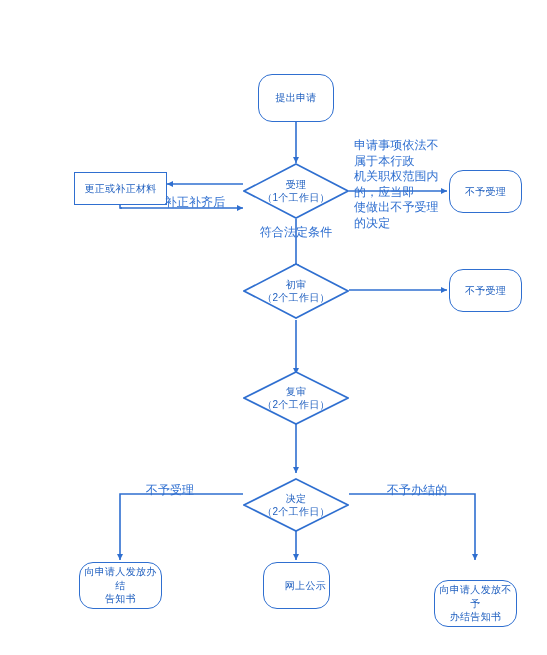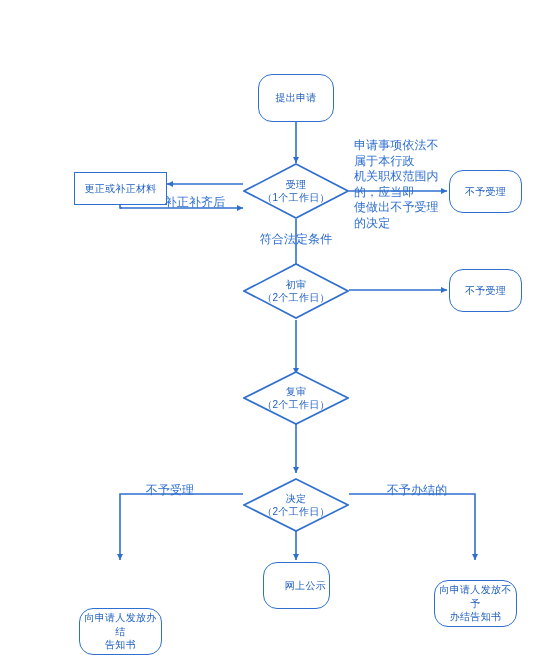--- a/index.html
+++ b/index.html
@@ -156,40 +156,40 @@
   </div>
 
   <div class="node diamond" style="left:243px; top:478px; width:106px; height:54px;">
     <svg class="diamond-shape" viewBox="0 0 106 54" preserveAspectRatio="none">
       <polygon points="53,1 105,27 53,53 1,27" fill="#ffffff" stroke="#2f6fd0" stroke-width="1.6"></polygon>
     </svg>
     <span class="label">决定
 （2个工作日）</span>
   </div>
 
-  <div class="node rounded" style="left:79px; top:562px; width:83px; height:47px;margin-top:46px;">
+  <div class="node rounded" style="left:79px; top:562px; width:83px; height:47px;">
     <span class="label">向申请人发放办结
 告知书</span>
   </div>
 
   <div class="node rounded" style="left:263px; top:562px; width:67px; height:47px;text-align:right;">
     <span class="label">网上公示</span>
   </div>
 
   <div class="node rounded" style="left:434px; top:580px; width:83px; height:47px;">
     <span class="label">向申请人发放不予
 办结告知书</span>
   </div>
 
 
   <div class="edge-label" style="left:155px; top:195px; width:80px;">补正补齐后</div>
 
   <div class="edge-label" style="left:354px; top:138px; width:95px; text-align:left;">申请事项依法不属于本行政
 机关职权范围内的，应当即
 使做出不予受理的决定</div>
 
-  <div class="edge-label" style="left:256px; top:232px; width:80px;">符合法定条件</div>
+  <div class="edge-label" style="left:256px; top:225px; width:80px;">符合法定条件</div>
 
   <div class="edge-label" style="left:138px; top:483px; width:64px;">不予受理</div>
 
   <div class="edge-label" style="left:385px; top:483px; width:64px;font-family:Liberation Serif, serif;">不予办结的</div>
 
 </div>
 
 </body></html>

